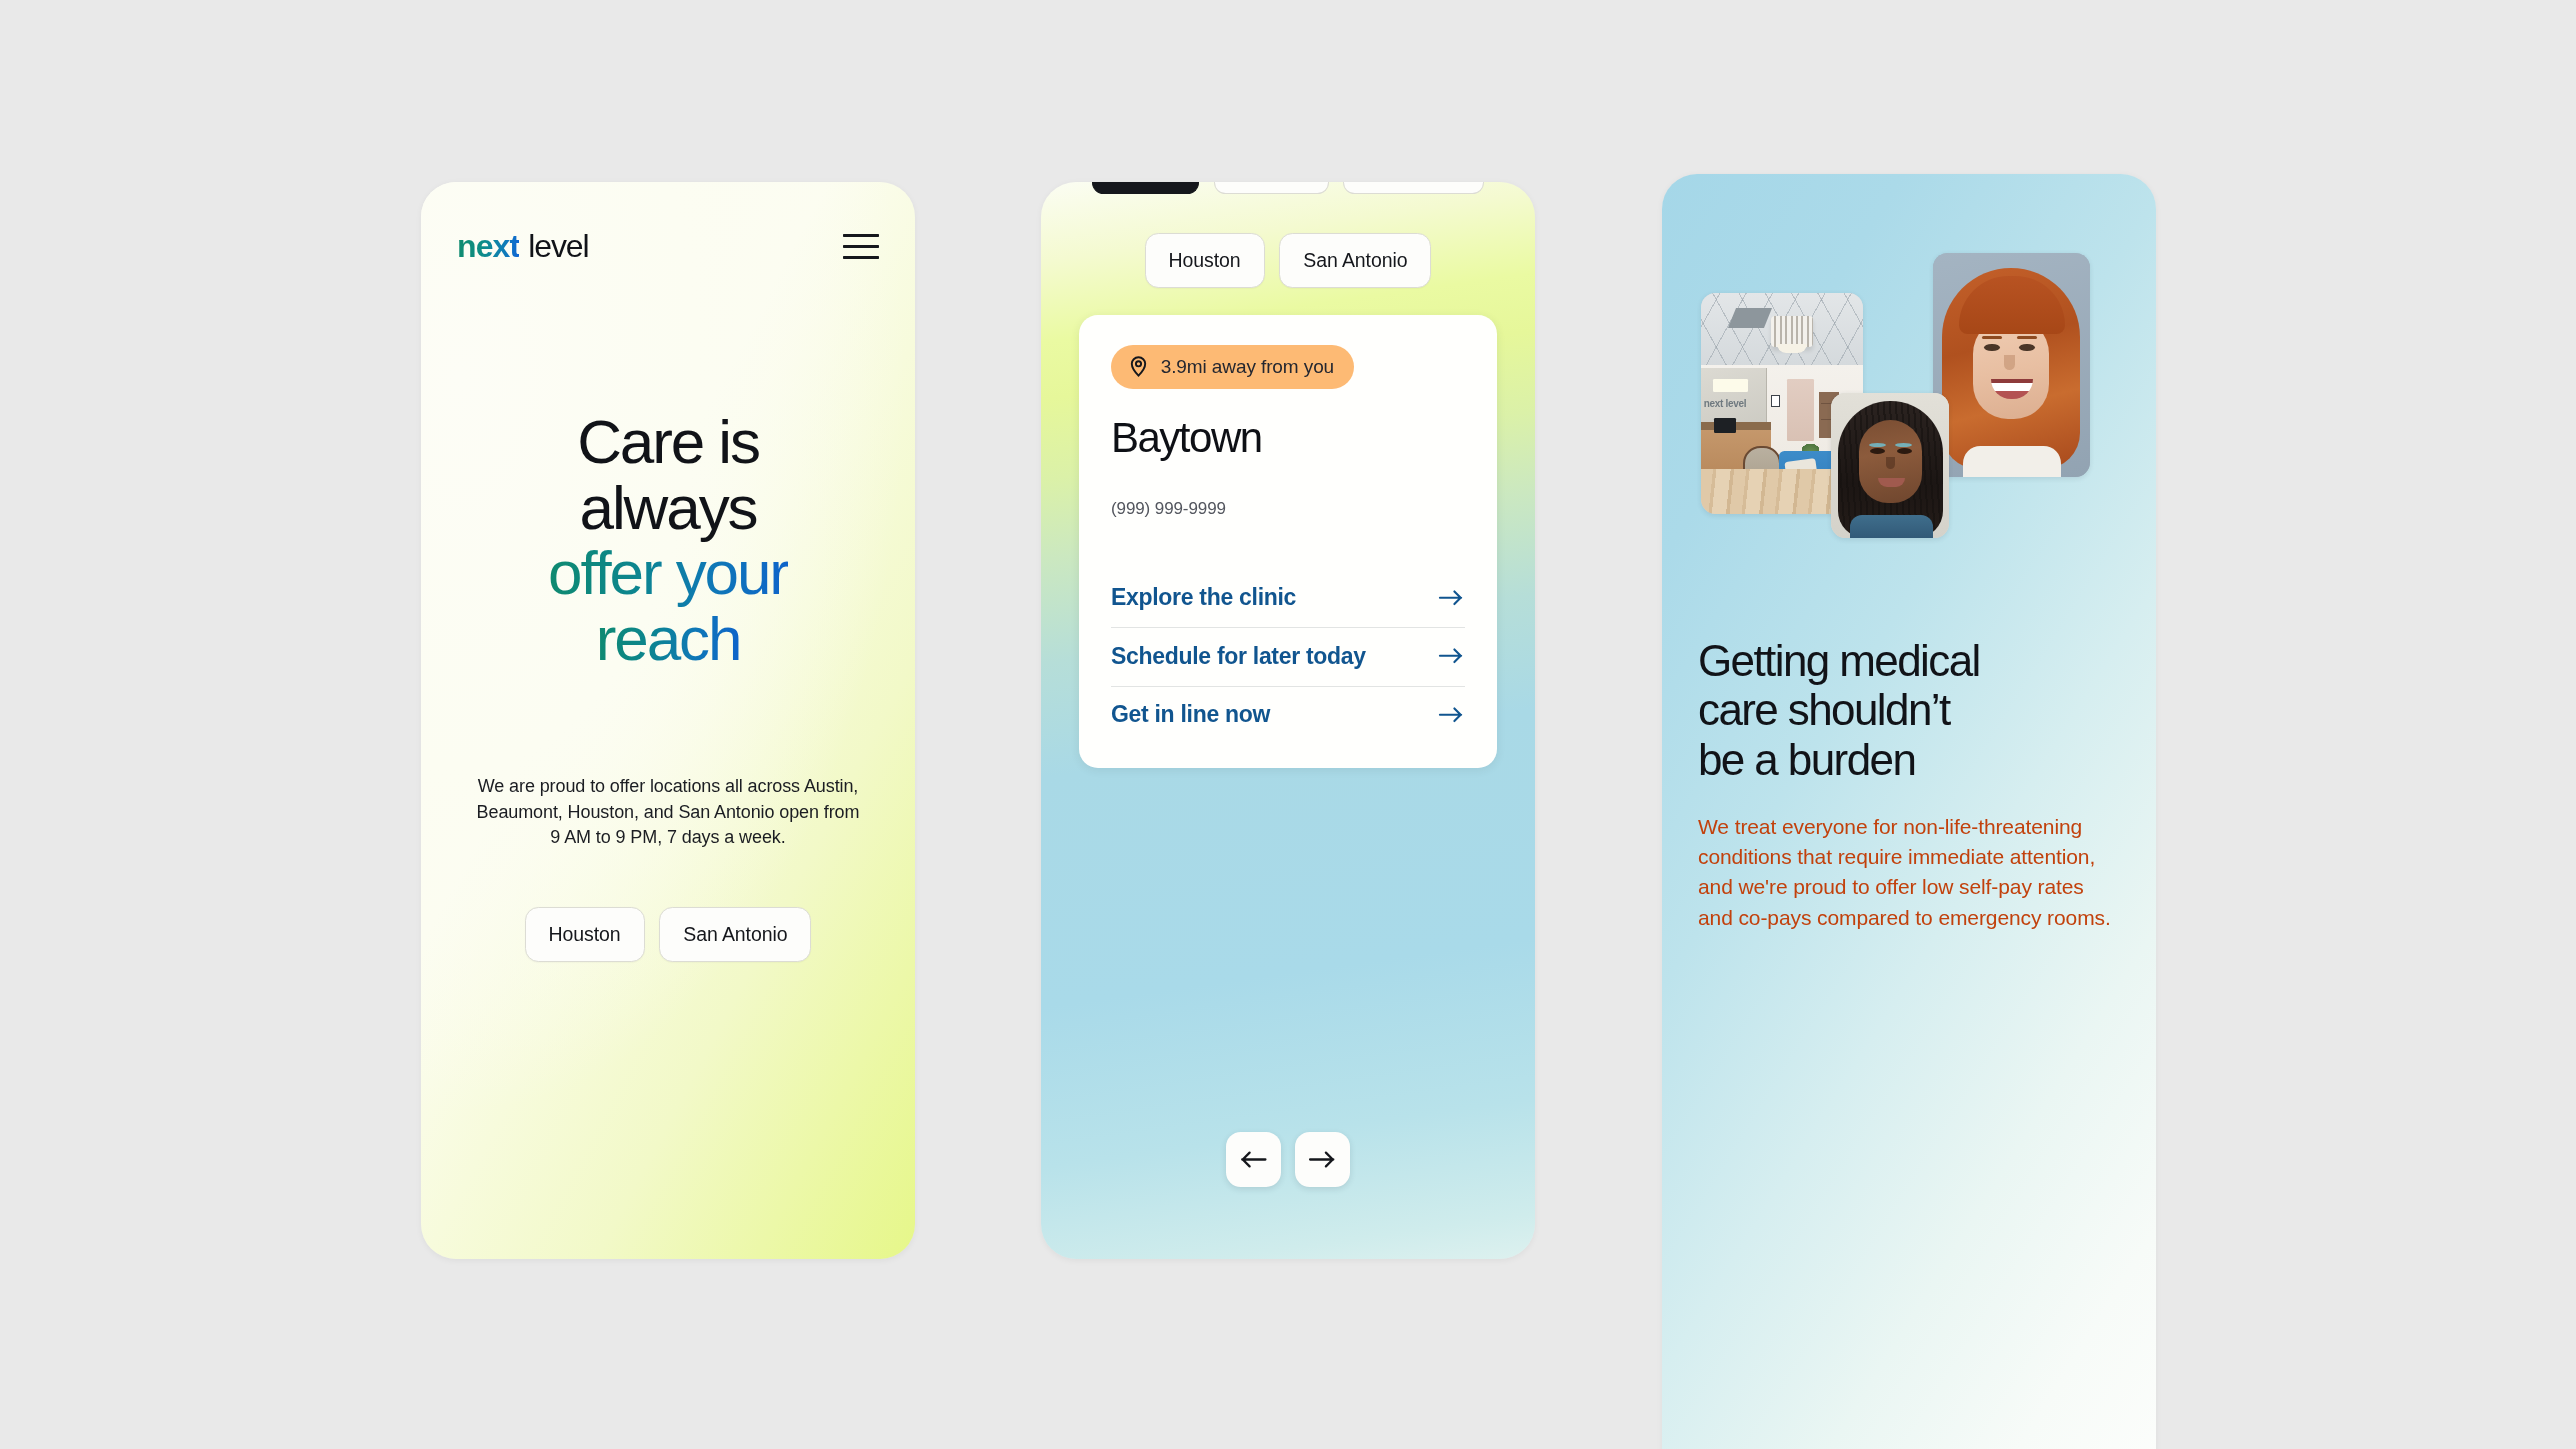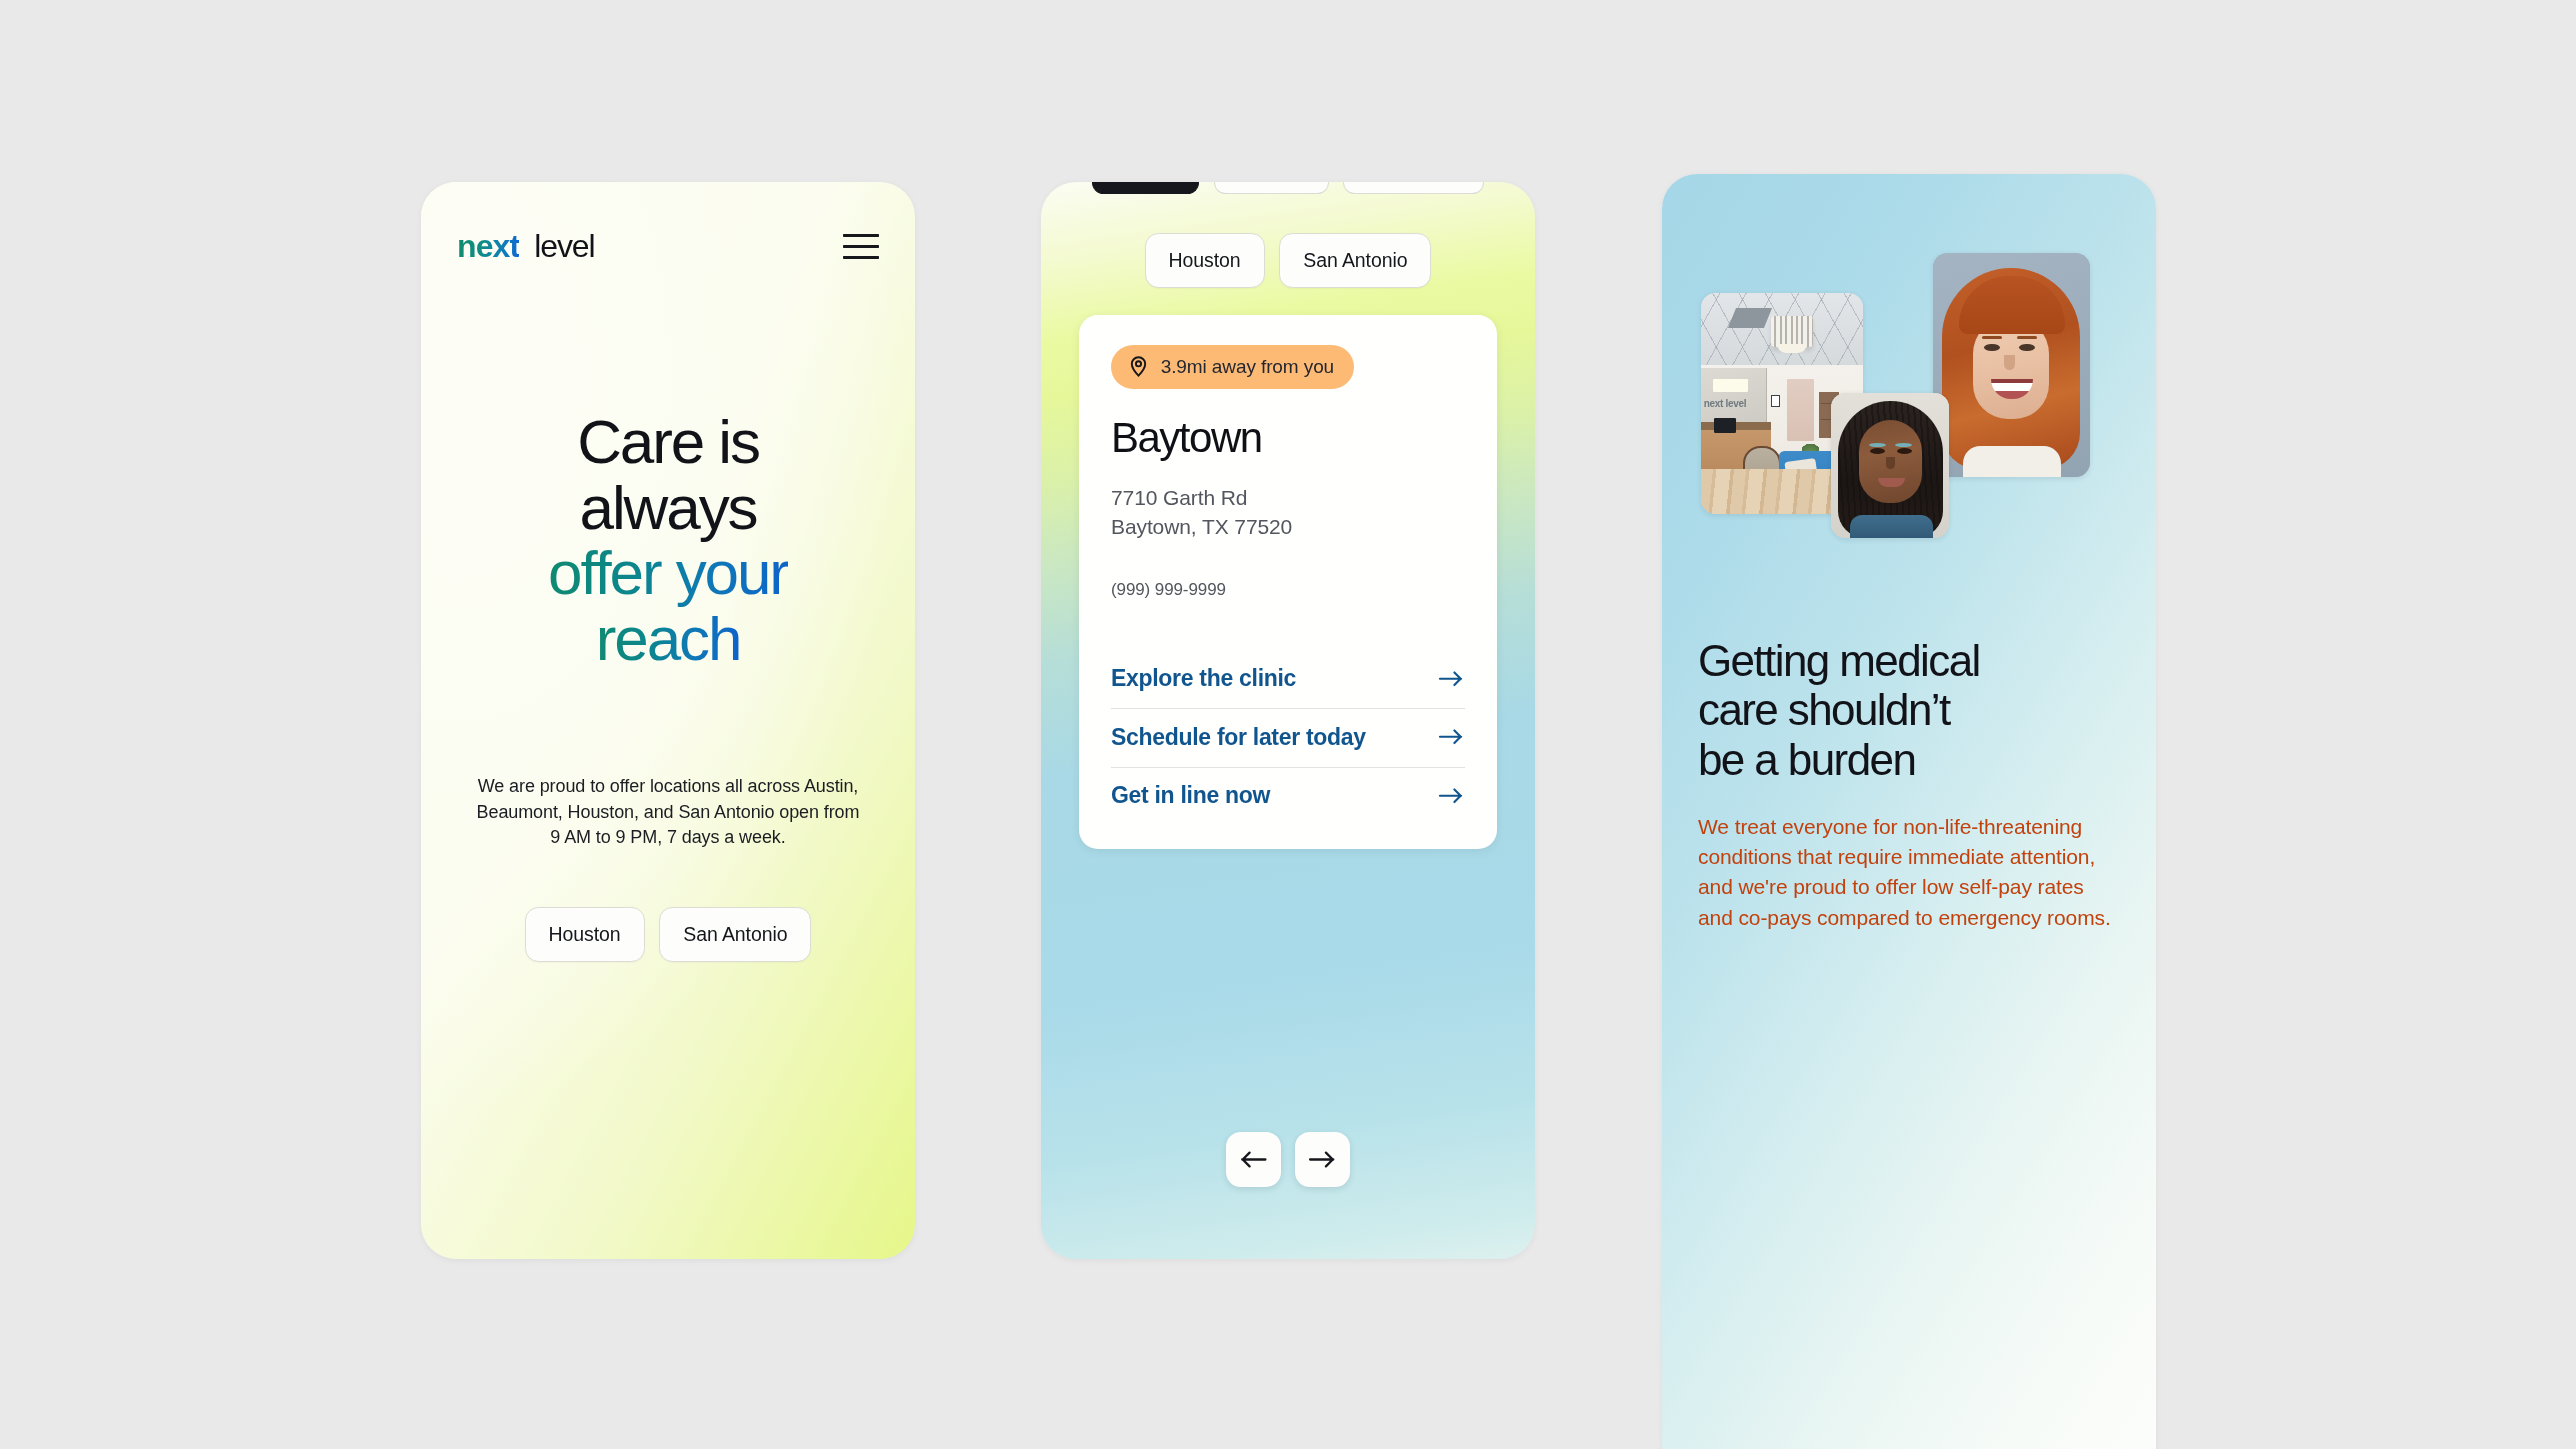--- a/index.html
+++ b/index.html
@@ -34,21 +34,21 @@
     background:
       radial-gradient(125% 95% at 8% 18%, #fdfdf6 0%, #fcfdf2 38%, rgba(252,253,236,0) 72%),
       linear-gradient(118deg, #fcfcf5 0%, #fcfdf0 38%, #f2f9c8 70%, #e6f789 100%);
   }
   .p1-inner { position: absolute; inset: 0; padding: 0 36px; }
 
   .p1-topbar {
     position: absolute; left: 36px; right: 36px; top: 46px;
     display: flex; align-items: center; justify-content: space-between;
   }
-  .logo { display: flex; align-items: flex-start; gap: 13px; }
+  .logo { display: flex; align-items: flex-start; gap: 7px; }
   .logo-next {
     font-size: 32px; font-weight: 700; letter-spacing: -0.9px;
     background: linear-gradient(96deg, #118b6d 0%, #0e8d86 40%, #0f7fb4 72%, #1065d6 100%);
     -webkit-background-clip: text; background-clip: text; color: transparent;
   }
   .logo-level {
     font-size: 32px; font-weight: 400; letter-spacing: -1.1px; color: #111318;
     margin-left: 2px;
   }
   .burger { width: 36px; height: 25.5px; display: flex; flex-direction: column;
@@ -327,24 +327,20 @@
       <div class="dist-badge">
         <svg class="pin-icon" viewBox="0 0 24 24" fill="none">
           <path d="M12 2.4c-4 0-7 3-7 6.8 0 5.2 7 12.4 7 12.4s7-7.2 7-12.4c0-3.8-3-6.8-7-6.8z" stroke="#15171c" stroke-width="2" fill="none"></path>
           <circle cx="12" cy="9.2" r="2.7" stroke="#15171c" stroke-width="2" fill="none"></circle>
         </svg>
         <span>3.9mi away from you</span>
       </div>
 
       <div class="clinic-name">Baytown</div>
 
-      <div class="clinic-addr">
-        <span>7710 Garth Rd</span><br>
-        <span>Baytown, TX 77520</span>
-      </div>
 
       <div class="clinic-phone">(999) 999-9999</div>
 
       <div class="link-list">
 
         <div class="link-row">
           <span class="txt">Explore the clinic</span>
           <svg class="arrow-ico" viewBox="0 0 28 20" fill="none">
             <path d="M2 10h22M17 3.5l6.5 6.5L17 16.5" stroke="#11558f" stroke-width="2.2" stroke-linecap="round" stroke-linejoin="round"></path>
           </svg>

